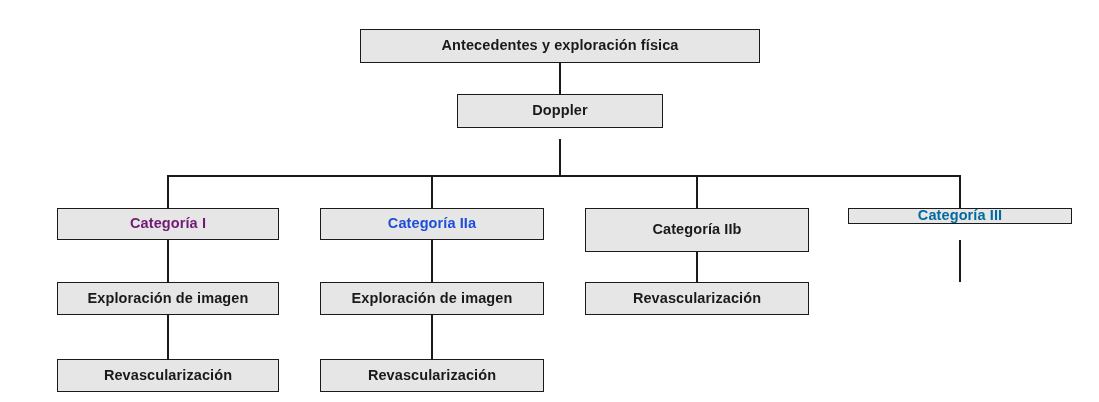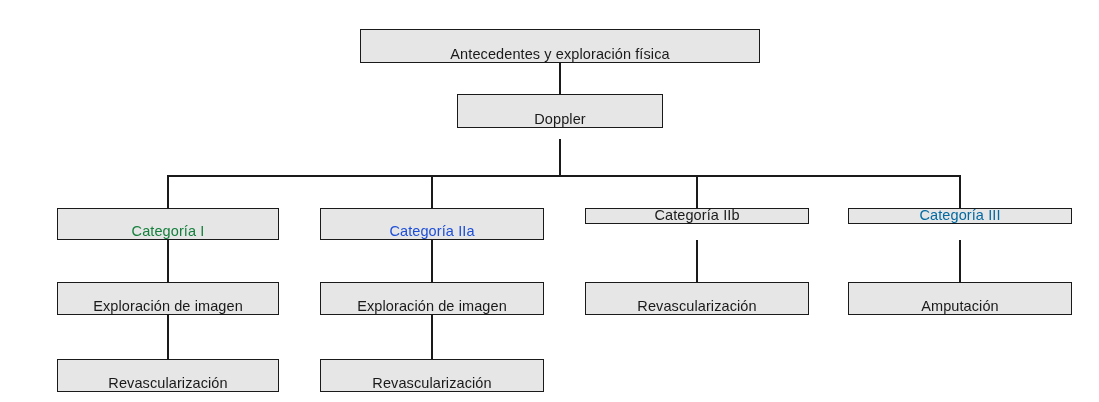--- a/index.html
+++ b/index.html
@@ -19,28 +19,29 @@
     height: 402px;
     overflow: hidden;
     background: #ffffff;
   }
   .node {
     position: absolute;
     box-sizing: border-box;
     background: #e6e6e6;
     border: 1.6px solid #1a1a1a;
     display: flex;
-    align-items: flex-end;
+    align-items: center;
     justify-content: center;
     color: #1a1a1a;
     font-size: 14.5px;
     line-height: 1;
     letter-spacing: 0.1px;
     white-space: nowrap;
     user-select: none;
+    font-weight: bold;
   }
   .node-label {
     display: block;
     padding-bottom: 1px;
   }
   .connector {
     position: absolute;
     background: #1a1a1a;
   }
   .connector.v { width: 1.6px; }
@@ -62,43 +63,40 @@
     <div class="connector v" style="background: rgb(26, 26, 26); left: 696px; top: 240px; height: 42px;"></div>
     <div class="connector v" style="background: rgb(26, 26, 26); left: 959px; top: 240px; height: 42px;"></div>
     <div class="connector v" style="background: rgb(26, 26, 26); left: 167px; top: 315px; height: 44px;"></div>
     <div class="connector v" style="background: rgb(26, 26, 26); left: 431px; top: 315px; height: 44px;"></div>
     <div class="node" style="left: 360px; top: 29px; width: 400px; height: 34px; background: rgb(230, 230, 230); border-color: rgb(26, 26, 26); color: rgb(26, 26, 26);">
       <span class="node-label">Antecedentes y exploración física</span>
     </div>
     <div class="node" style="left: 457px; top: 94px; width: 206px; height: 34px; background: rgb(230, 230, 230); border-color: rgb(26, 26, 26); color: rgb(26, 26, 26);">
       <span class="node-label">Doppler</span>
     </div>
-    <div class="node" style="left: 57px; top: 208px; width: 222px; height: 32px; background: rgb(230, 230, 230); border-color: rgb(26, 26, 26); color: #15803d;">
+    <div class="node" style="left: 57px; top: 208px; width: 222px; height: 32px; background: rgb(230, 230, 230); border-color: rgb(26, 26, 26); color: #701a75;">
       <span class="node-label">Categoría I</span>
     </div>
     <div class="node" style="left: 320px; top: 208px; width: 224px; height: 32px; background: rgb(230, 230, 230); border-color: rgb(26, 26, 26); color: #1d4ed8;">
       <span class="node-label">Categoría IIa</span>
     </div>
-    <div class="node" style="left: 585px; top: 208px; width: 224px; height: 16px; background: rgb(230, 230, 230); border-color: rgb(26, 26, 26); color: rgb(26, 26, 26);">
+    <div class="node" style="left: 585px; top: 208px; width: 224px; height: 44px; background: rgb(230, 230, 230); border-color: rgb(26, 26, 26); color: rgb(26, 26, 26);">
       <span class="node-label">Categoría IIb</span>
     </div>
     <div class="node" style="left: 848px; top: 208px; width: 224px; height: 16px; background: rgb(230, 230, 230); border-color: rgb(26, 26, 26); color: #0369a1;">
       <span class="node-label">Categoría III</span>
     </div>
     <div class="node" style="left: 57px; top: 282px; width: 222px; height: 33px; background: rgb(230, 230, 230); border-color: rgb(26, 26, 26); color: rgb(26, 26, 26);">
       <span class="node-label">Exploración de imagen</span>
     </div>
     <div class="node" style="left: 320px; top: 282px; width: 224px; height: 33px; background: rgb(230, 230, 230); border-color: rgb(26, 26, 26); color: rgb(26, 26, 26);">
       <span class="node-label">Exploración de imagen</span>
     </div>
     <div class="node" style="left: 585px; top: 282px; width: 224px; height: 33px; background: rgb(230, 230, 230); border-color: rgb(26, 26, 26); color: rgb(26, 26, 26);">
       <span class="node-label">Revascularización</span>
     </div>
-    <div class="node" style="left: 848px; top: 282px; width: 224px; height: 33px; background: rgb(230, 230, 230); border-color: rgb(26, 26, 26); color: rgb(26, 26, 26);">
-      <span class="node-label">Amputación</span>
-    </div>
     <div class="node" style="left: 57px; top: 359px; width: 222px; height: 33px; background: rgb(230, 230, 230); border-color: rgb(26, 26, 26); color: rgb(26, 26, 26);">
       <span class="node-label">Revascularización</span>
     </div>
     <div class="node" style="left: 320px; top: 359px; width: 224px; height: 33px; background: rgb(230, 230, 230); border-color: rgb(26, 26, 26); color: rgb(26, 26, 26);">
       <span class="node-label">Revascularización</span>
     </div>
   </div>
 
 </body></html>

